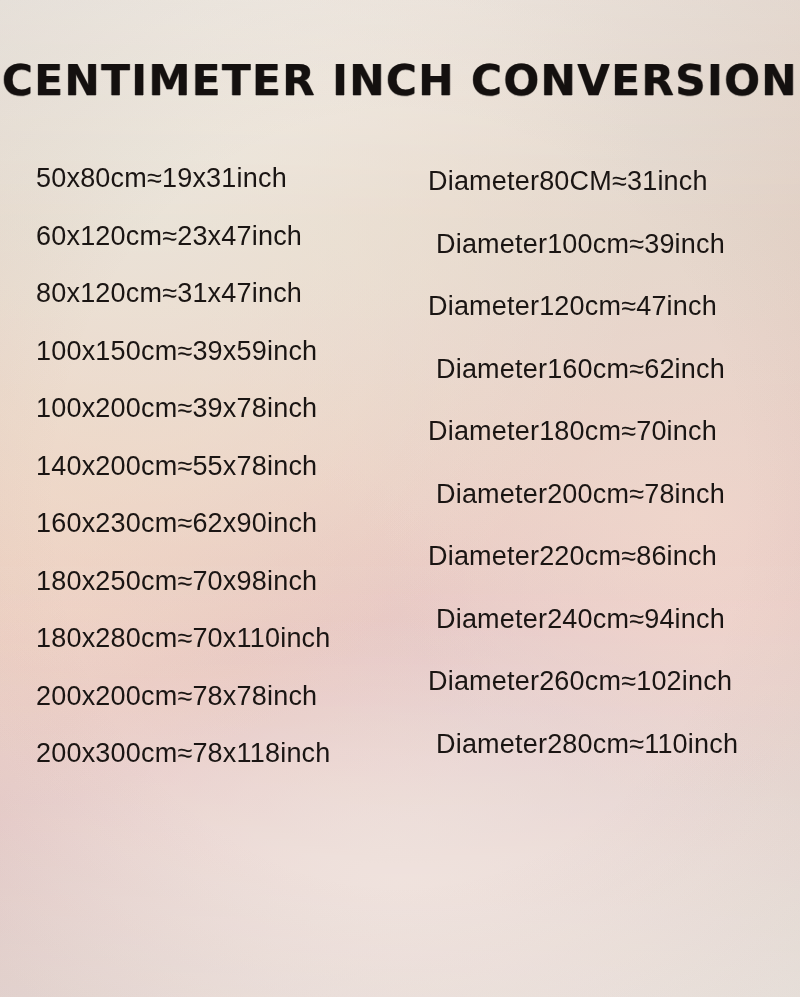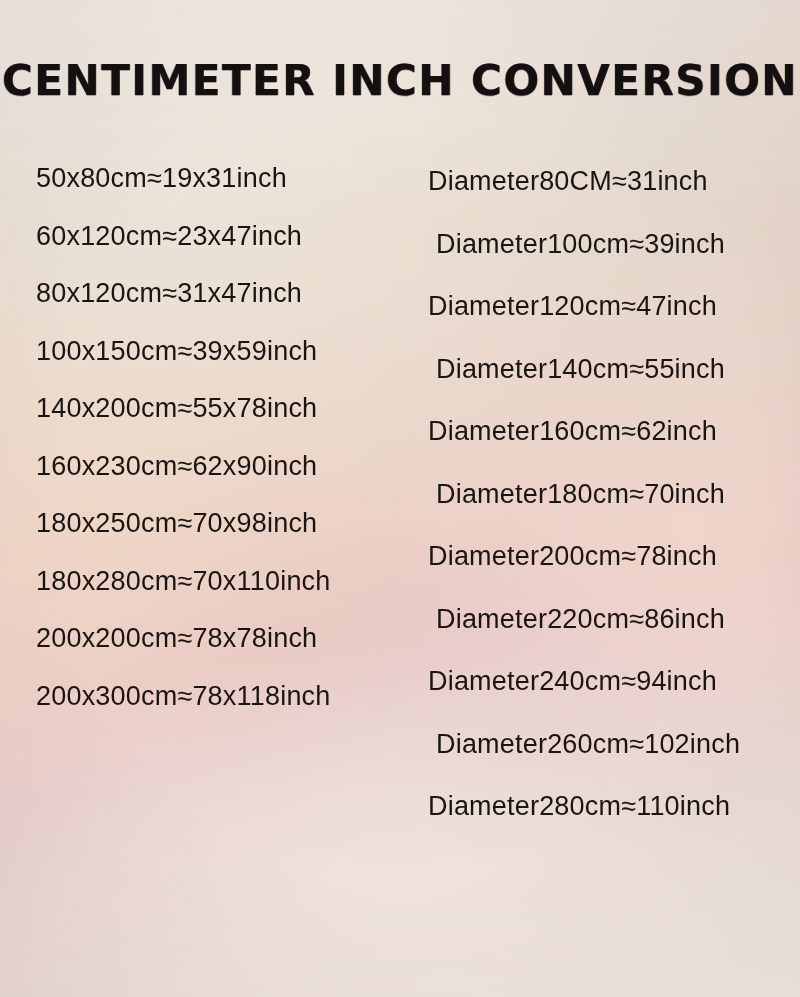--- a/index.html
+++ b/index.html
@@ -117,32 +117,32 @@
   <div id="bg-vignette"></div>
 
   <div id="content">
     <div id="title">CENTIMETER INCH CONVERSION</div>
 
     <div class="column" id="col-rect">
         <div class="size-line">50x80cm≈19x31inch</div>
         <div class="size-line">60x120cm≈23x47inch</div>
         <div class="size-line">80x120cm≈31x47inch</div>
         <div class="size-line">100x150cm≈39x59inch</div>
+        <div class="size-line">100x200cm≈39x78inch</div>
         <div class="size-line">140x200cm≈55x78inch</div>
         <div class="size-line">160x230cm≈62x90inch</div>
         <div class="size-line">180x250cm≈70x98inch</div>
         <div class="size-line">180x280cm≈70x110inch</div>
         <div class="size-line">200x200cm≈78x78inch</div>
         <div class="size-line">200x300cm≈78x118inch</div>
       </div>
     <div class="column" id="col-round">
         <div class="size-line">Diameter80CM≈31inch</div>
         <div class="size-line">Diameter100cm≈39inch</div>
         <div class="size-line">Diameter120cm≈47inch</div>
-        <div class="size-line">Diameter140cm≈55inch</div>
         <div class="size-line">Diameter160cm≈62inch</div>
         <div class="size-line">Diameter180cm≈70inch</div>
         <div class="size-line">Diameter200cm≈78inch</div>
         <div class="size-line">Diameter220cm≈86inch</div>
         <div class="size-line">Diameter240cm≈94inch</div>
         <div class="size-line">Diameter260cm≈102inch</div>
         <div class="size-line">Diameter280cm≈110inch</div>
       </div>
   </div>
 </div>

